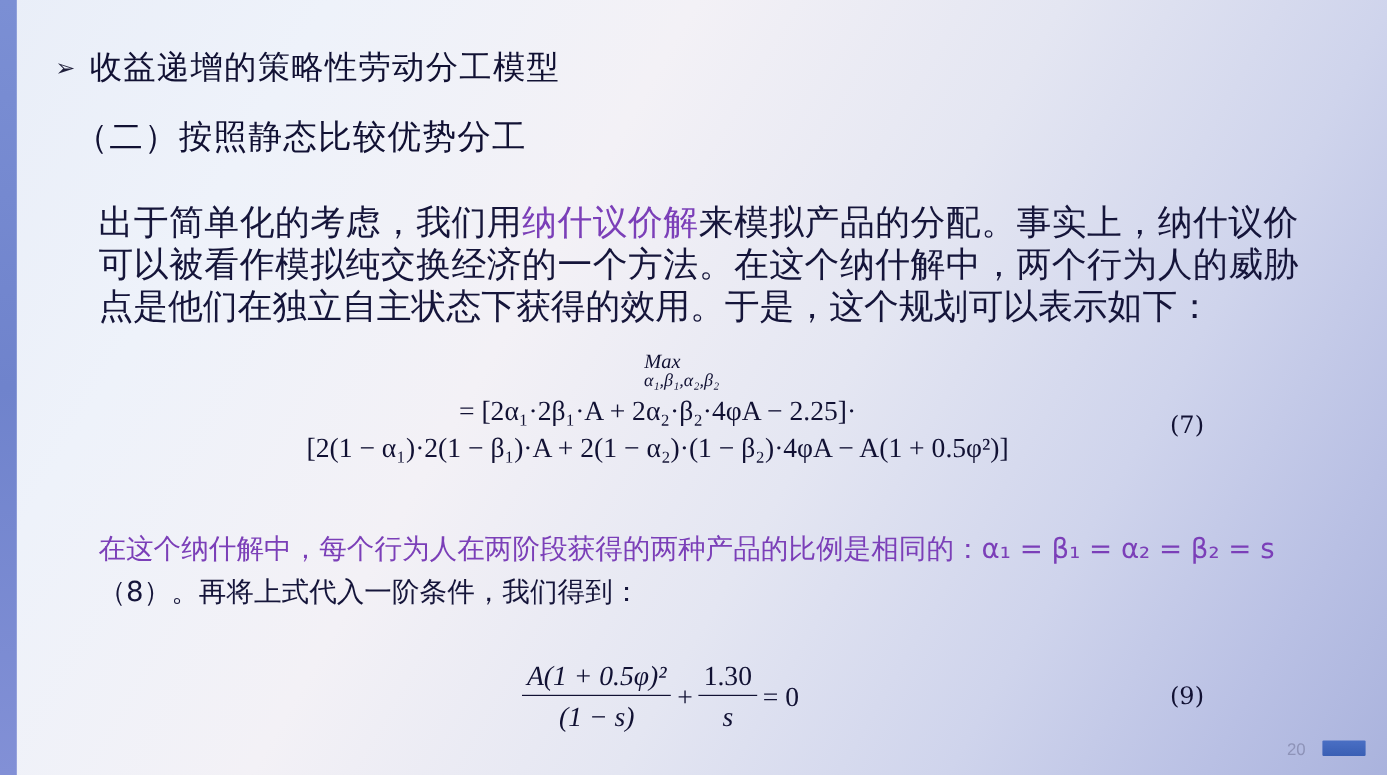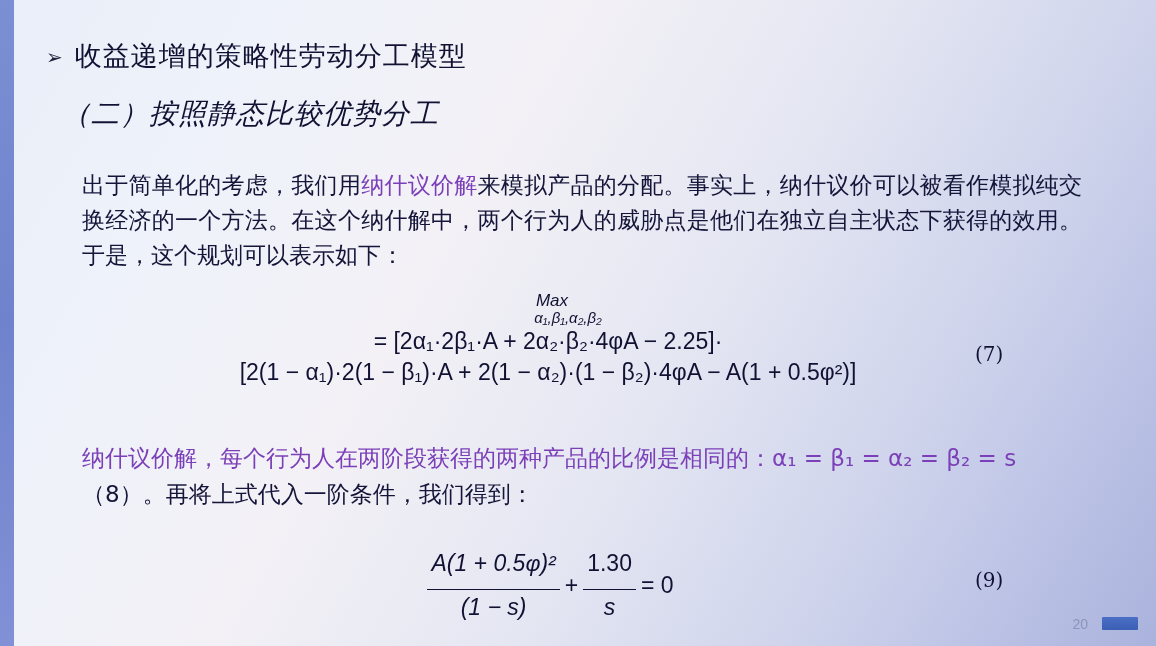--- a/index.html
+++ b/index.html
@@ -51,42 +51,41 @@
     letter-spacing: 1px;
   }
   .title-2 {
     position: absolute;
     left: 62px;
     top: 95px;
     font-size: 28px;
     color: #111133;
     font-family: "DejaVu Sans", sans-serif;
     letter-spacing: 1px;
-    font-style: italic;
   }
   .para {
     position: absolute;
     left: 82px;
     top: 168px;
     width: 1000px;
-    font-size: 23px;
+    font-size: 29px;
     line-height: 35px;
     color: #15153a;
     font-family: "DejaVu Sans", sans-serif;
     text-align: justify;
   }
   .hl-purple {
     color: #7b3fb8;
   }
   .eq-block {
     position: absolute;
     left: 0;
     width: 1096px;
     text-align: center;
-    font-family: Liberation Sans, sans-serif;
+    font-family: Liberation Serif, serif;
     color: #111133;
   }
   .eq7 {
     top: 292px;
   }
   .eq-line {
     font-size: 23px;
     line-height: 31px;
     white-space: nowrap;
   }
@@ -138,21 +137,21 @@
     top: 548px;
   }
   .frac {
     display: inline-block;
     vertical-align: middle;
     text-align: center;
     margin: 0 5px;
   }
   .frac .num {
     display: block;
-    padding: 0 4px 10px 4px;
+    padding: 0 4px 0 4px;
     border-bottom: 1.4px solid #111133;
     font-size: 23px;
   }
   .frac .den {
     display: block;
     padding: 2px 4px 0 4px;
     font-size: 23px;
   }
   .page-num {
     position: absolute;
@@ -196,21 +195,21 @@
         <span class="top">Max</span>
         <span class="bot">α₁,β₁,α₂,β₂</span>
       </span>
     </div>
     <div class="eq-line">= [2α₁·2β₁·A + 2α₂·β₂·4φA − 2.25]·</div>
     <div class="eq-line">[2(1 − α₁)·2(1 − β₁)·A + 2(1 − α₂)·(1 − β₂)·4φA − A(1 + 0.5φ²)]</div>
   </div>
   <div class="eq-number" id="eq7num">(7)</div>
 
   <div class="para2">
-    <span>纳什议价解，每个行为人在两阶段获得的两种产品的比例是相同的：α₁ = β₁ = α₂ = β₂ = s</span><span class="plain">（8）。再将上式代入一阶条件，我们得到：</span>
+    <span>在这个纳什解中，每个行为人在两阶段获得的两种产品的比例是相同的：α₁ = β₁ = α₂ = β₂ = s</span><span class="plain">（8）。再将上式代入一阶条件，我们得到：</span>
   </div>
 
   <div class="eq-block eq9">
     <span class="eq-line" style="display:inline-flex; align-items:center; justify-content:center;">
       <span class="frac">
         <span class="num it">A(1 + 0.5φ)²</span>
         <span class="den it">(1 − s)</span>
       </span>
       <span>+</span>
       <span class="frac">

